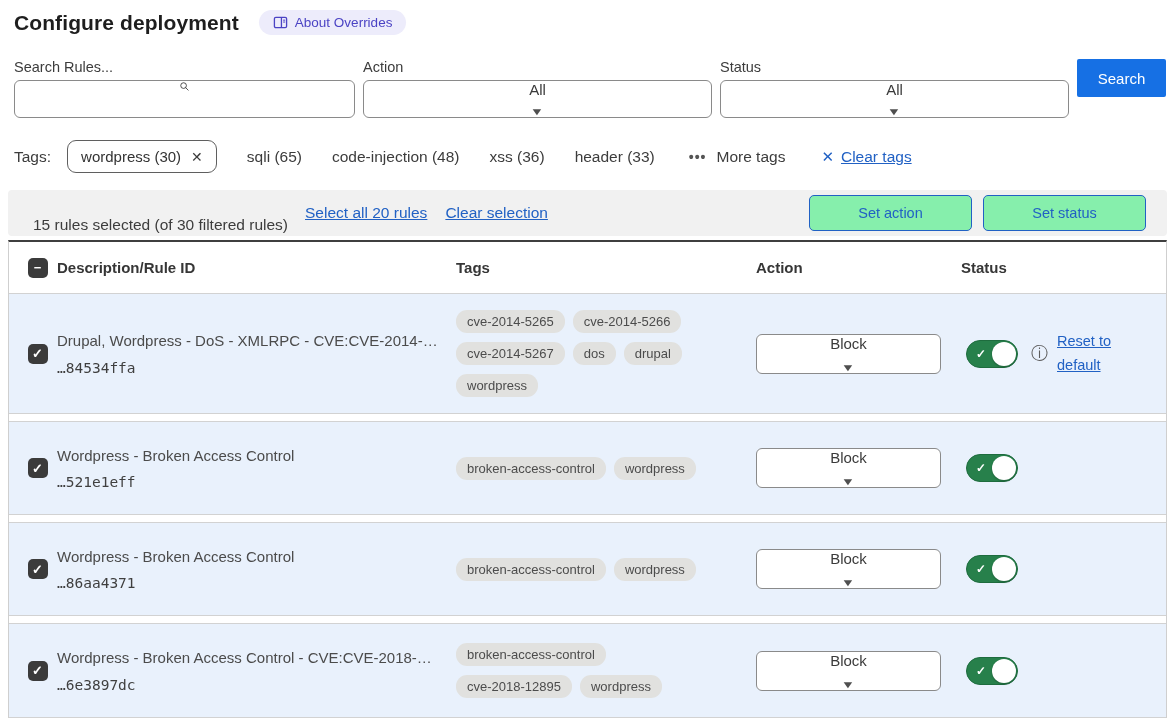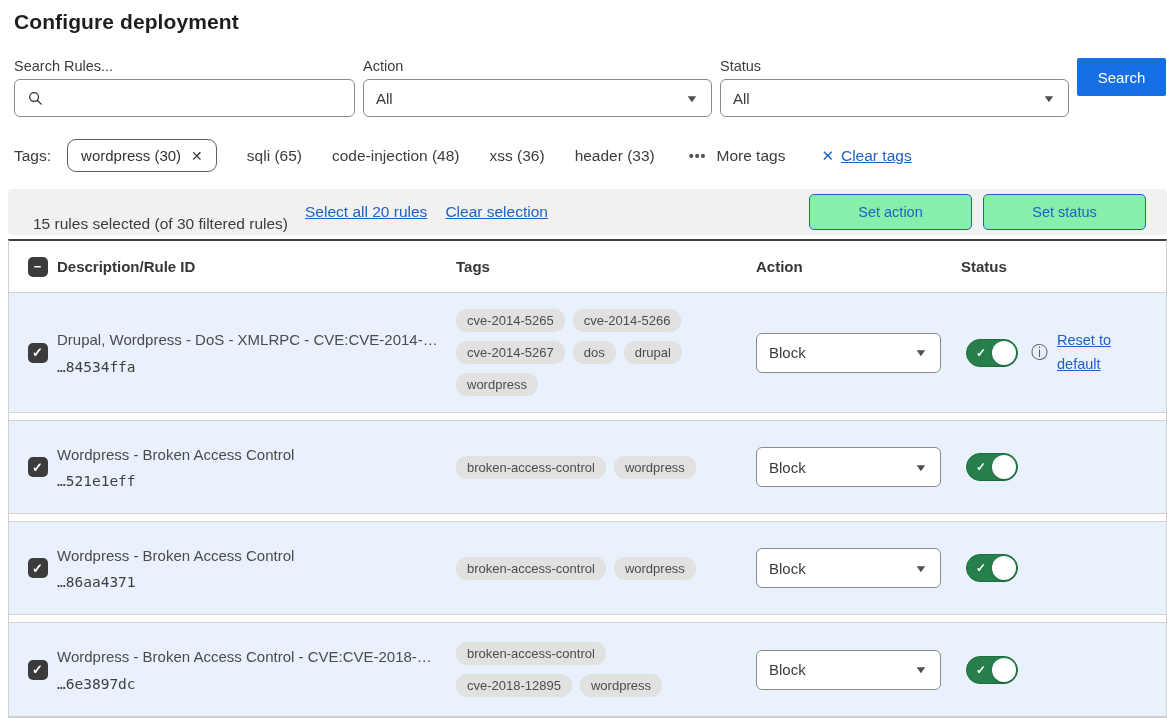--- a/index.html
+++ b/index.html
@@ -14,21 +14,21 @@
     font-size: 13.5px; padding: 5px 14px; border-radius: 14px; cursor: pointer; }
   .about-badge svg { display: block; }
 
   
   .filter-row { display: flex; gap: 8px; margin-right: 1px; }
   .field { display: flex; flex-direction: column; }
   .field-label { font-size: 14.5px; color: #3c3c3c; margin-bottom: 5px; }
   .search-group { flex: 0 0 341px; }
   .grow { flex: 1 1 auto; }
   .text-input, .select { height: 38px; border: 1px solid #8a8a8a; border-radius: 6px; background: #fff;
-    display: flex; align-items: center; padding: 0 12px; font-size: 15px; color: #3a3a3a; }
+    display: flex; align-items: center; padding: 0 12px; font-size: 15px; color: #3a3a3a; flex-direction: column; }
   .text-input { gap: 8px; }
   .text-input input { border: none; outline: none; flex: 1; font-size: 15px; font-family: inherit; background: transparent; }
   .select { justify-content: space-between; cursor: pointer; }
   .caret { font-size: 10px; color: #4f4f4f; transform: scaleX(1.45); margin-right: 2px; }
   .btn-primary { flex: 0 0 89px; height: 38px; background: #1670e4; color: #fff; border: none; border-radius: 2px;
     font-size: 15px; font-family: inherit; cursor: pointer; }
 
   
   .tags-row { display: flex; align-items: center; margin: 22px 1px 0 0; font-size: 15.5px; }
   .tags-label { color: #3c3c3c; margin-right: 16px; }
@@ -86,20 +86,29 @@
   .info { color: #5d5d5d; font-size: 17px; line-height: 1; cursor: pointer; }
   .reset { display: inline-block; width: 62px; font-size: 14.5px; line-height: 1.65; }
 </style>
 </head>
 <body>
 
 <div class="inner">
 
   <div class="page-header">
     <span class="page-title">Configure deployment</span>
+    <span class="about-badge">
+      <svg width="15" height="15" viewBox="0 0 16 16">
+        <rect x="1.5" y="2.5" width="13" height="11" rx="1.5" fill="none" stroke="currentColor" stroke-width="1.4"></rect>
+        <line x1="9" y1="2.5" x2="9" y2="13.5" stroke="currentColor" stroke-width="1.4"></line>
+        <line x1="10.8" y1="5.5" x2="13" y2="5.5" stroke="currentColor" stroke-width="1.1"></line>
+        <line x1="10.8" y1="7.5" x2="13" y2="7.5" stroke="currentColor" stroke-width="1.1"></line>
+      </svg>
+      <span>About Overrides</span>
+    </span>
   </div>
 
   <div class="filter-row">
     <div class="field search-group">
       <span class="field-label">Search Rules...</span>
       <div class="text-input">
         <svg width="17" height="17" viewBox="0 0 24 24">
           <circle cx="10" cy="10" r="6.2" fill="none" stroke="#2e2e2e" stroke-width="1.8"></circle>
           <line x1="14.8" y1="14.8" x2="20" y2="20" stroke="#2e2e2e" stroke-width="1.8" stroke-linecap="round"></line>
         </svg>

